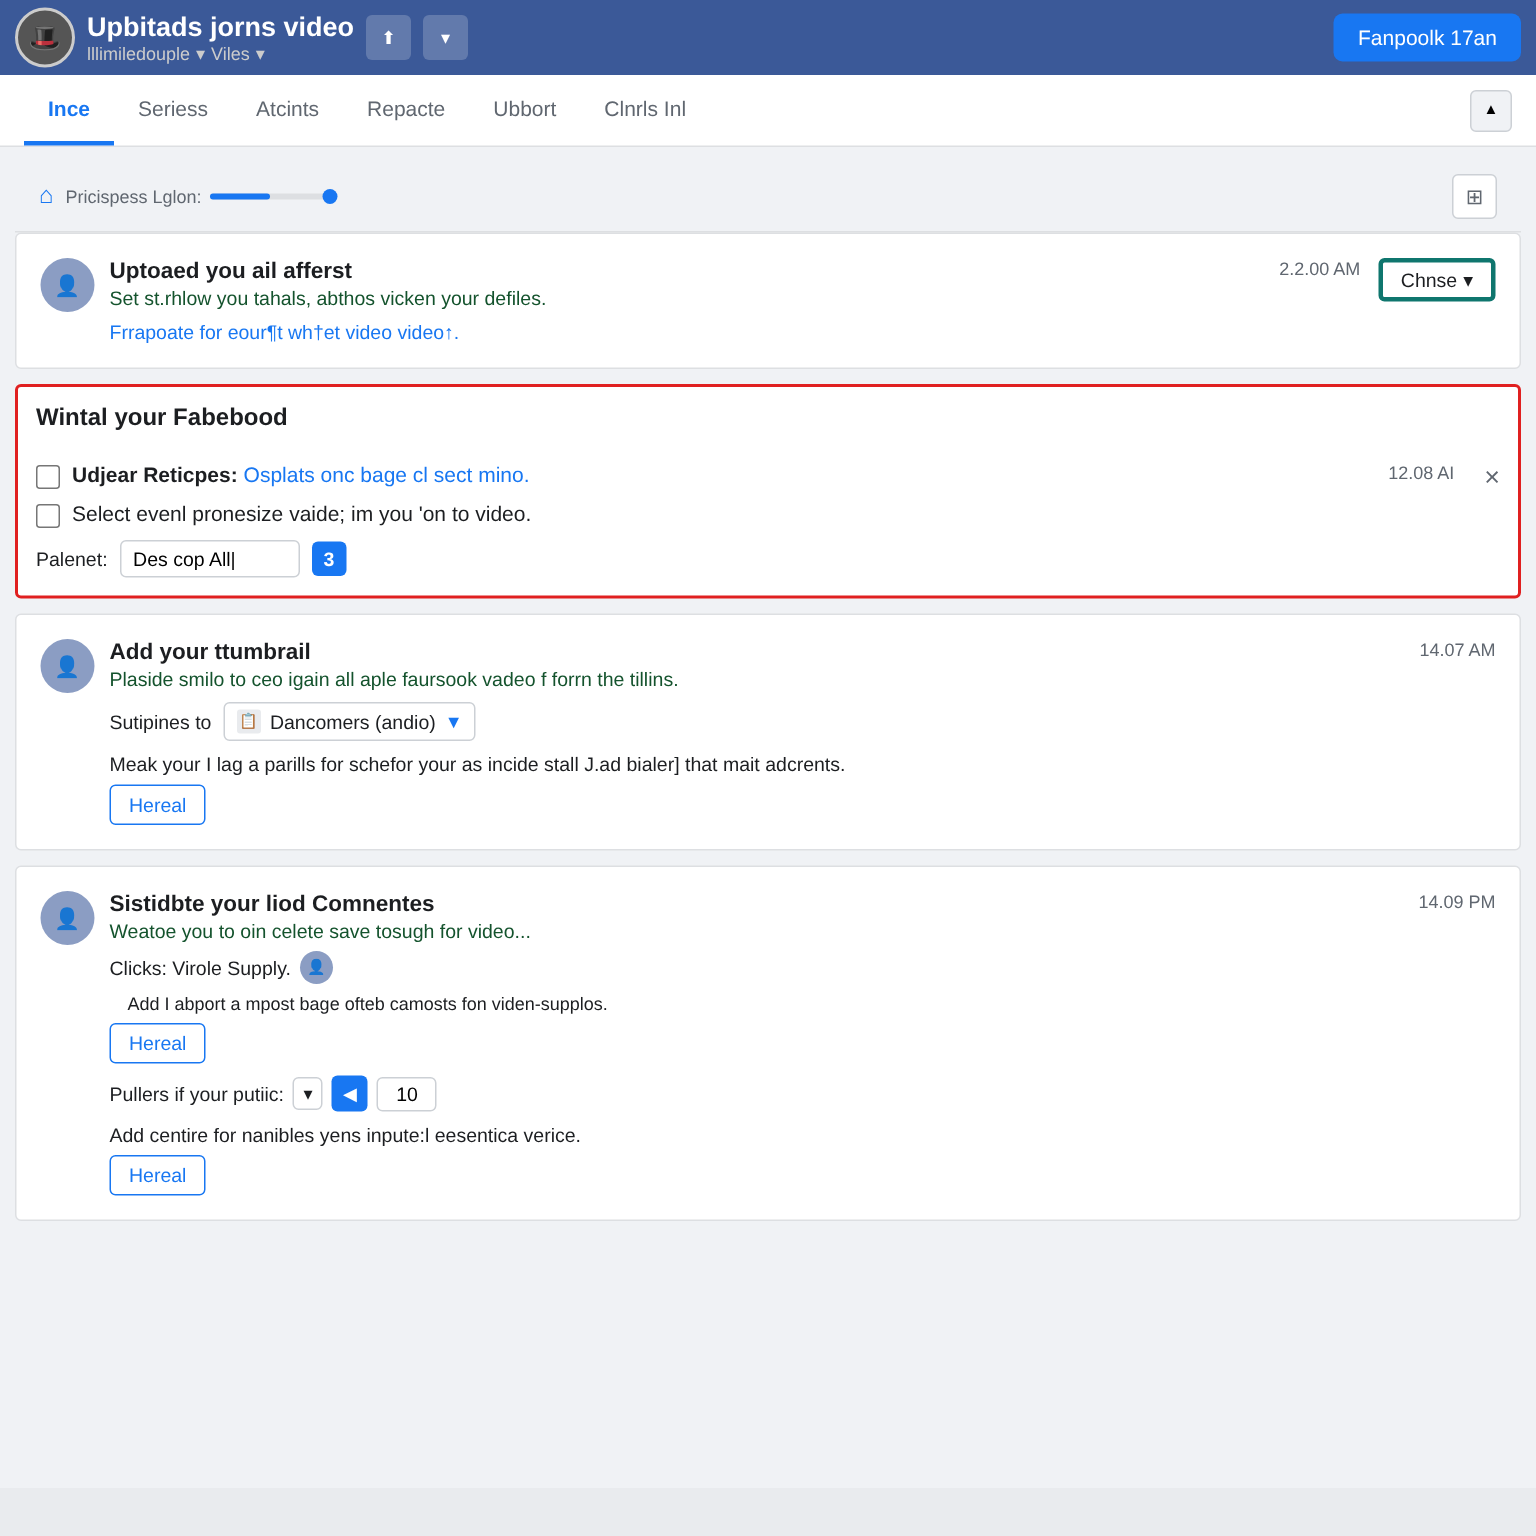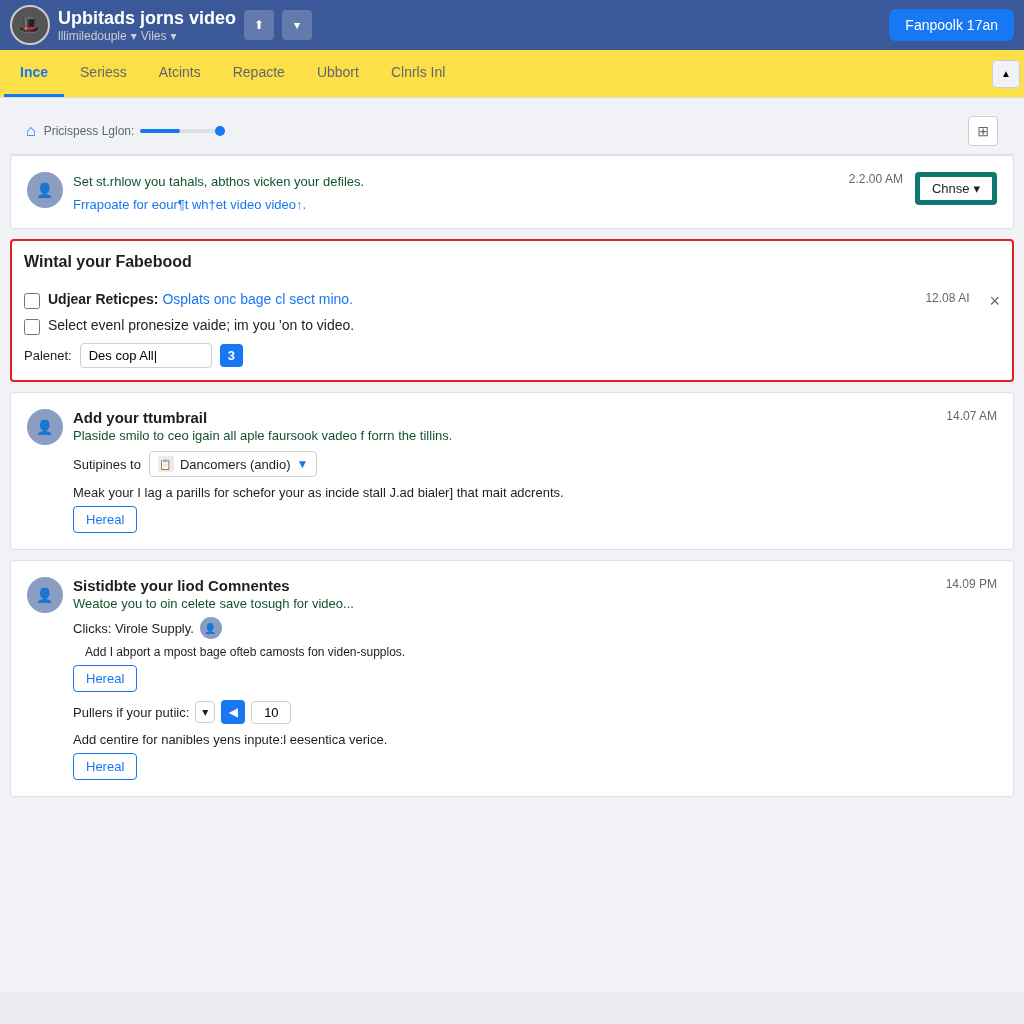--- a/index.html
+++ b/index.html
@@ -65,25 +65,25 @@
       width: 30px;
       height: 30px;
       border-radius: 4px;
       cursor: pointer;
       display: flex; align-items: center; justify-content: center;
       font-size: 12px;
     }
 
     
     .nav-bar {
-      background: #fde047;
+      background: #ffffff;
       border-bottom: 1px solid #dddfe2;
       display: flex;
       align-items: center;
-      padding: 0 4px;
+      padding: 0 16px;
     }
     .nav-item {
       padding: 14px 16px;
       color: #606770;
       font-size: 14px;
       cursor: pointer;
       border-bottom: 3px solid transparent;
       font-weight: 500;
     }
     .nav-item.active {
@@ -207,21 +207,21 @@
       cursor: pointer;
       text-decoration: none;
     }
     .card-time {
       font-size: 12px;
       color: #606770;
       white-space: nowrap;
     }
     .choose-btn {
       background: #fff;
-      border: 5px solid #0f766e;
+      border: 3px solid #0f766e;
       padding: 4px 12px;
       border-radius: 4px;
       cursor: pointer;
       font-size: 13px;
       display: flex; align-items: center; gap: 4px;
       color: #1c1e21;
     }
 
     
     .highlight-box {
@@ -264,21 +264,21 @@
     }
     .palenet-label {
       font-size: 13px;
       color: #1c1e21;
     }
     .palenet-input {
       border: 1px solid #ccd0d5;
       border-radius: 4px;
       padding: 4px 8px;
       font-size: 13px;
-      width: 132px;
+      width: 120px;
     }
     .palenet-badge {
       background: #1877f2;
       color: #fff;
       border-radius: 4px;
       padding: 4px 8px;
       font-size: 13px;
       font-weight: bold;
     }
     .sutipines-row {
@@ -450,20 +450,21 @@
     <button class="grid-icon-btn">⊞</button>
   </div>
 
   <div class="card">
     <div class="card-row">
       <div class="card-header">
         <div class="card-avatar">
           <span>👤</span>
         </div>
         <div class="card-info">
+          <div class="card-title">Uptoaed you ail afferst</div>
           <div class="card-subtitle">Set st.rhlow you tahals, abthos vicken your defiles.</div>
           <a class="card-link">Frrapoate for eour¶t wh†et video video↑.</a>
         </div>
       </div>
       <div style="display:flex; align-items:flex-start; gap:12px; flex-shrink:0;">
         <span class="card-time">2.2.00 AM</span>
         <button class="choose-btn">
           <span>Chnse</span>
           <span>▾</span>
         </button>

